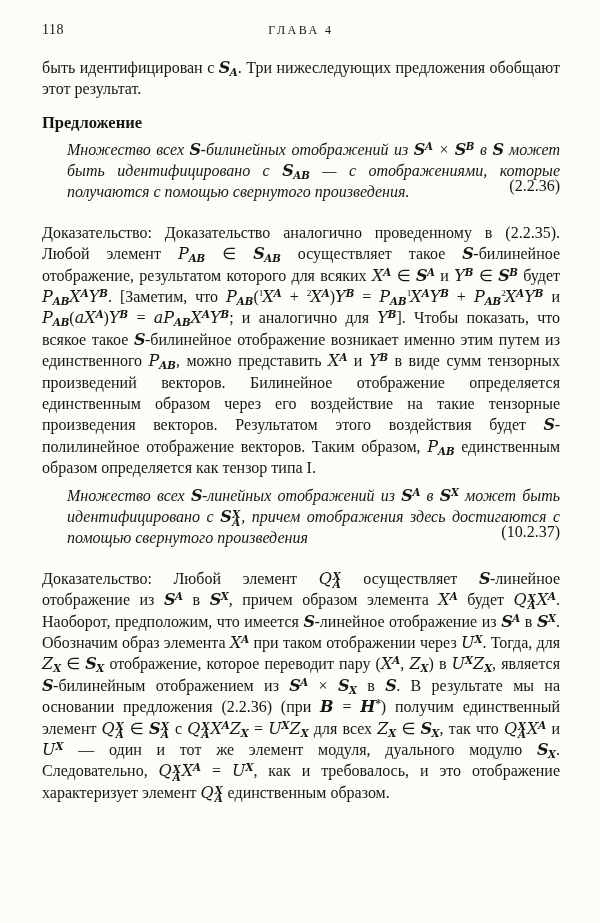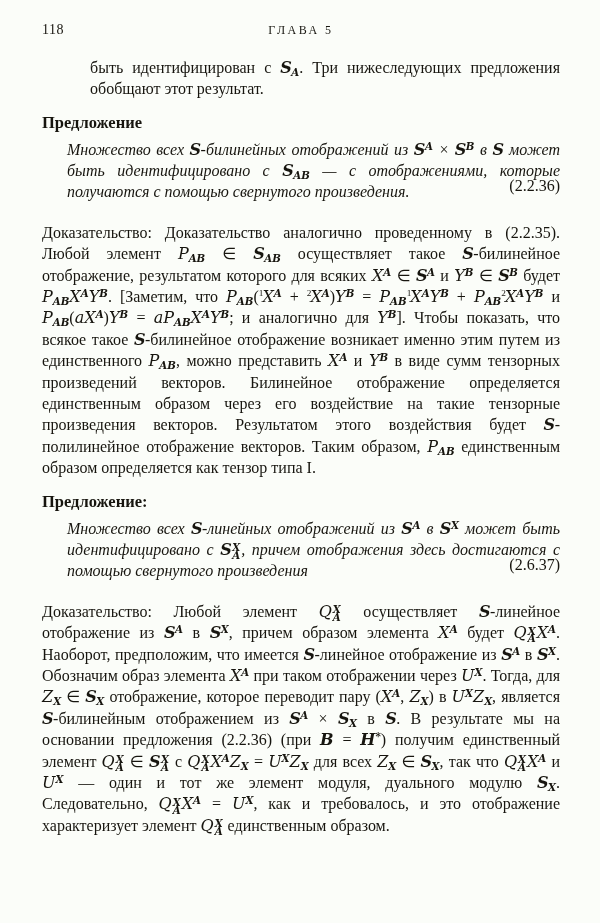--- a/index.html
+++ b/index.html
@@ -13,21 +13,21 @@
   .header {
     display:grid; grid-template-columns:1fr auto 1fr; align-items:baseline;
     margin-bottom:10px;
   }
   .pgnum { justify-self:start; font-size:14px; letter-spacing:0.5px; }
   .chapter { justify-self:center; font-size:12px; letter-spacing:2.5px; font-weight:400; }
 
   .bp {
     font-size:16px; line-height:21.4px; text-align:justify; margin:0;
   }
-  .p-intro { margin-top:19px;margin-left:48px; }
+  .p-intro { margin-top:19px; }
   .phead {
     font-size:16.5px; font-weight:700; margin:12px 0 0 0; line-height:21px;
   }
   .prop {
     margin:6px 0 0 25px; font-size:16px; line-height:21px;
     text-align:justify; position:relative; font-style:italic;
   }
   .eqno { position:absolute; right:0; bottom:6px; font-style:normal; }
   .proof { margin-top:20px; }
 
@@ -46,37 +46,36 @@
          text-align:left; padding:0 1px; }
   .rud span { display:block; }
 </style>
 </head>
 <body>
 
 <div class="page">
 
   <div class="header">
     <span class="pgnum">118</span>
-    <span class="chapter">ГЛАВА 5</span>
+    <span class="chapter">ГЛАВА 4</span>
     <span></span>
   </div>
 
   <p class="bp p-intro"><span class="rt">быть идентифицирован с </span><span class="rs">S</span><span class="rdn">A</span><span class="rt">. Три нижеследующих предложения обобщают этот результат.</span></p>
 
   <h3 class="phead">Предложение</h3>
 
   <div class="prop">
     <span><span class="ri">Множество всех </span><span class="rs">S</span><span class="ri">-билинейных отображений из </span><span class="rs">S</span><span class="rup">A</span><span class="ri"> × </span><span class="rs">S</span><span class="rup">B</span><span class="ri"> в </span><span class="rs">S</span><span class="ri"> может быть идентифицировано с </span><span class="rs">S</span><span class="rdn">AB</span><span class="ri"> — с отображениями, которые получаются с помощью свернутого произведения.</span></span>
     <span class="eqno">(2.2.36)</span>
   </div>
 
   <p class="bp proof"><span class="ri">Доказательство</span><span class="rt">: Доказательство аналогично проведенному в (2.2.35). Любой элемент </span><span class="rm">P</span><span class="rdn">AB</span><span class="rt"> ∈ </span><span class="rs">S</span><span class="rdn">AB</span><span class="rt"> осуществляет такое </span><span class="rs">S</span><span class="rt">-билинейное отображение, результатом которого для всяких </span><span class="rm">X</span><span class="rup">A</span><span class="rt"> ∈ </span><span class="rs">S</span><span class="rup">A</span><span class="rt"> и </span><span class="rm">Y</span><span class="rup">B</span><span class="rt"> ∈ </span><span class="rs">S</span><span class="rup">B</span><span class="rt"> будет </span><span class="rm">P</span><span class="rdn">AB</span><span class="rm">X</span><span class="rup">A</span><span class="rm">Y</span><span class="rup">B</span><span class="rt">. [Заметим, что </span><span class="rm">P</span><span class="rdn">AB</span><span class="rt">(</span><span class="rupn">1</span><span class="rm">X</span><span class="rup">A</span><span class="rt"> + </span><span class="rupn">2</span><span class="rm">X</span><span class="rup">A</span><span class="rt">)</span><span class="rm">Y</span><span class="rup">B</span><span class="rt"> = </span><span class="rm">P</span><span class="rdn">AB</span><span class="rupn">1</span><span class="rm">X</span><span class="rup">A</span><span class="rm">Y</span><span class="rup">B</span><span class="rt"> + </span><span class="rm">P</span><span class="rdn">AB</span><span class="rupn">2</span><span class="rm">X</span><span class="rup">A</span><span class="rm">Y</span><span class="rup">B</span><span class="rt"> и </span><span class="rm">P</span><span class="rdn">AB</span><span class="rt">(</span><span class="rm">aX</span><span class="rup">A</span><span class="rt">)</span><span class="rm">Y</span><span class="rup">B</span><span class="rt"> = </span><span class="rm">aP</span><span class="rdn">AB</span><span class="rm">X</span><span class="rup">A</span><span class="rm">Y</span><span class="rup">B</span><span class="rt">; и аналогично для </span><span class="rm">Y</span><span class="rup">B</span><span class="rt">]. Чтобы показать, что всякое такое </span><span class="rs">S</span><span class="rt">-билинейное отображение возникает именно этим путем из единственного </span><span class="rm">P</span><span class="rdn">AB</span><span class="rt">, можно представить </span><span class="rm">X</span><span class="rup">A</span><span class="rt"> и </span><span class="rm">Y</span><span class="rup">B</span><span class="rt"> в виде сумм тензорных произведений векторов. Билинейное отображение определяется единственным образом через его воздействие на такие тензорные произведения векторов. Результатом этого воздействия будет </span><span class="rs">S</span><span class="rt">-полилинейное отображение векторов. Таким образом, </span><span class="rm">P</span><span class="rdn">AB</span><span class="rt"> единственным образом определяется как тензор типа I.</span></p>
 
-  <h3 class="phead">Предложение:</h3>
 
   <div class="prop">
     <span><span class="ri">Множество всех </span><span class="rs">S</span><span class="ri">-линейных отображений из </span><span class="rs">S</span><span class="rup">A</span><span class="ri"> в </span><span class="rs">S</span><span class="rup">X</span><span class="ri"> может быть идентифицировано с </span><span class="rs">S</span><span class="rud"><span>X</span><span>A</span></span><span class="ri">, причем отображения здесь достигаются с помощью свернутого произведения</span></span>
-    <span class="eqno">(2.6.37)</span>
+    <span class="eqno">(10.2.37)</span>
   </div>
 
   <p class="bp proof"><span class="ri">Доказательство</span><span class="rt">: Любой элемент </span><span class="rm">Q</span><span class="rud"><span>X</span><span>A</span></span><span class="rt"> осуществляет </span><span class="rs">S</span><span class="rt">-линейное отображение из </span><span class="rs">S</span><span class="rup">A</span><span class="rt"> в </span><span class="rs">S</span><span class="rup">X</span><span class="rt">, причем образом элемента </span><span class="rm">X</span><span class="rup">A</span><span class="rt"> будет </span><span class="rm">Q</span><span class="rud"><span>X</span><span>A</span></span><span class="rm">X</span><span class="rup">A</span><span class="rt">. Наоборот, предположим, что имеется </span><span class="rs">S</span><span class="rt">-линейное отображение из </span><span class="rs">S</span><span class="rup">A</span><span class="rt"> в </span><span class="rs">S</span><span class="rup">X</span><span class="rt">. Обозначим образ элемента </span><span class="rm">X</span><span class="rup">A</span><span class="rt"> при таком отображении через </span><span class="rm">U</span><span class="rup">X</span><span class="rt">. Тогда, для </span><span class="rm">Z</span><span class="rdn">X</span><span class="rt"> ∈ </span><span class="rs">S</span><span class="rdn">X</span><span class="rt"> отображение, которое переводит пару (</span><span class="rm">X</span><span class="rup">A</span><span class="rt">, </span><span class="rm">Z</span><span class="rdn">X</span><span class="rt">) в </span><span class="rm">U</span><span class="rup">X</span><span class="rm">Z</span><span class="rdn">X</span><span class="rt">, является </span><span class="rs">S</span><span class="rt">-билинейным отображением из </span><span class="rs">S</span><span class="rup">A</span><span class="rt"> × </span><span class="rs">S</span><span class="rdn">X</span><span class="rt"> в </span><span class="rs">S</span><span class="rt">. В результате мы на основании предложения (2.2.36) (при </span><span class="rsc">B</span><span class="rt"> = </span><span class="rsc">H</span><span class="rup">*</span><span class="rt">) получим </span><span class="ri">единственный</span><span class="rt"> элемент </span><span class="rm">Q</span><span class="rud"><span>X</span><span>A</span></span><span class="rt"> ∈ </span><span class="rs">S</span><span class="rud"><span>X</span><span>A</span></span><span class="rt"> с </span><span class="rm">Q</span><span class="rud"><span>X</span><span>A</span></span><span class="rm">X</span><span class="rup">A</span><span class="rm">Z</span><span class="rdn">X</span><span class="rt"> = </span><span class="rm">U</span><span class="rup">X</span><span class="rm">Z</span><span class="rdn">X</span><span class="rt"> для всех </span><span class="rm">Z</span><span class="rdn">X</span><span class="rt"> ∈ </span><span class="rs">S</span><span class="rdn">X</span><span class="rt">, так что </span><span class="rm">Q</span><span class="rud"><span>X</span><span>A</span></span><span class="rm">X</span><span class="rup">A</span><span class="rt"> и </span><span class="rm">U</span><span class="rup">X</span><span class="rt"> — один и тот же элемент модуля, дуального модулю </span><span class="rs">S</span><span class="rdn">X</span><span class="rt">. Следовательно, </span><span class="rm">Q</span><span class="rud"><span>X</span><span>A</span></span><span class="rm">X</span><span class="rup">A</span><span class="rt"> = </span><span class="rm">U</span><span class="rup">X</span><span class="rt">, как и требовалось, и это отображение характеризует элемент </span><span class="rm">Q</span><span class="rud"><span>X</span><span>A</span></span><span class="rt"> единственным образом.</span></p>
 
 </div>
 
 </body></html>

